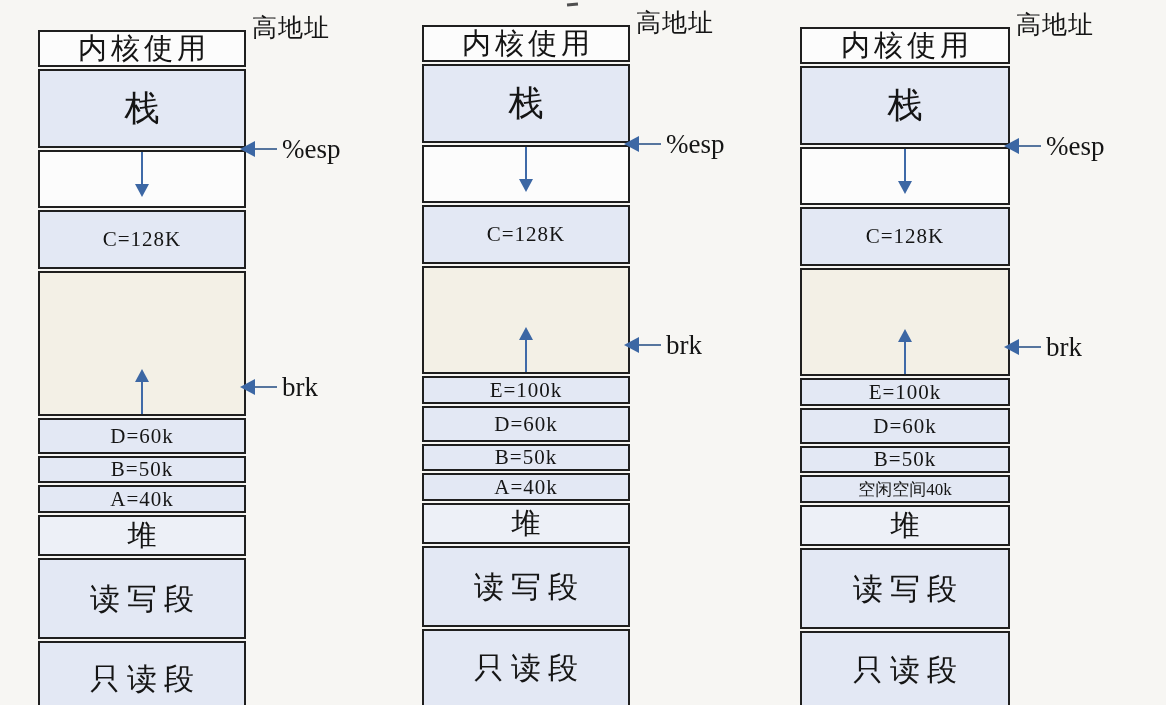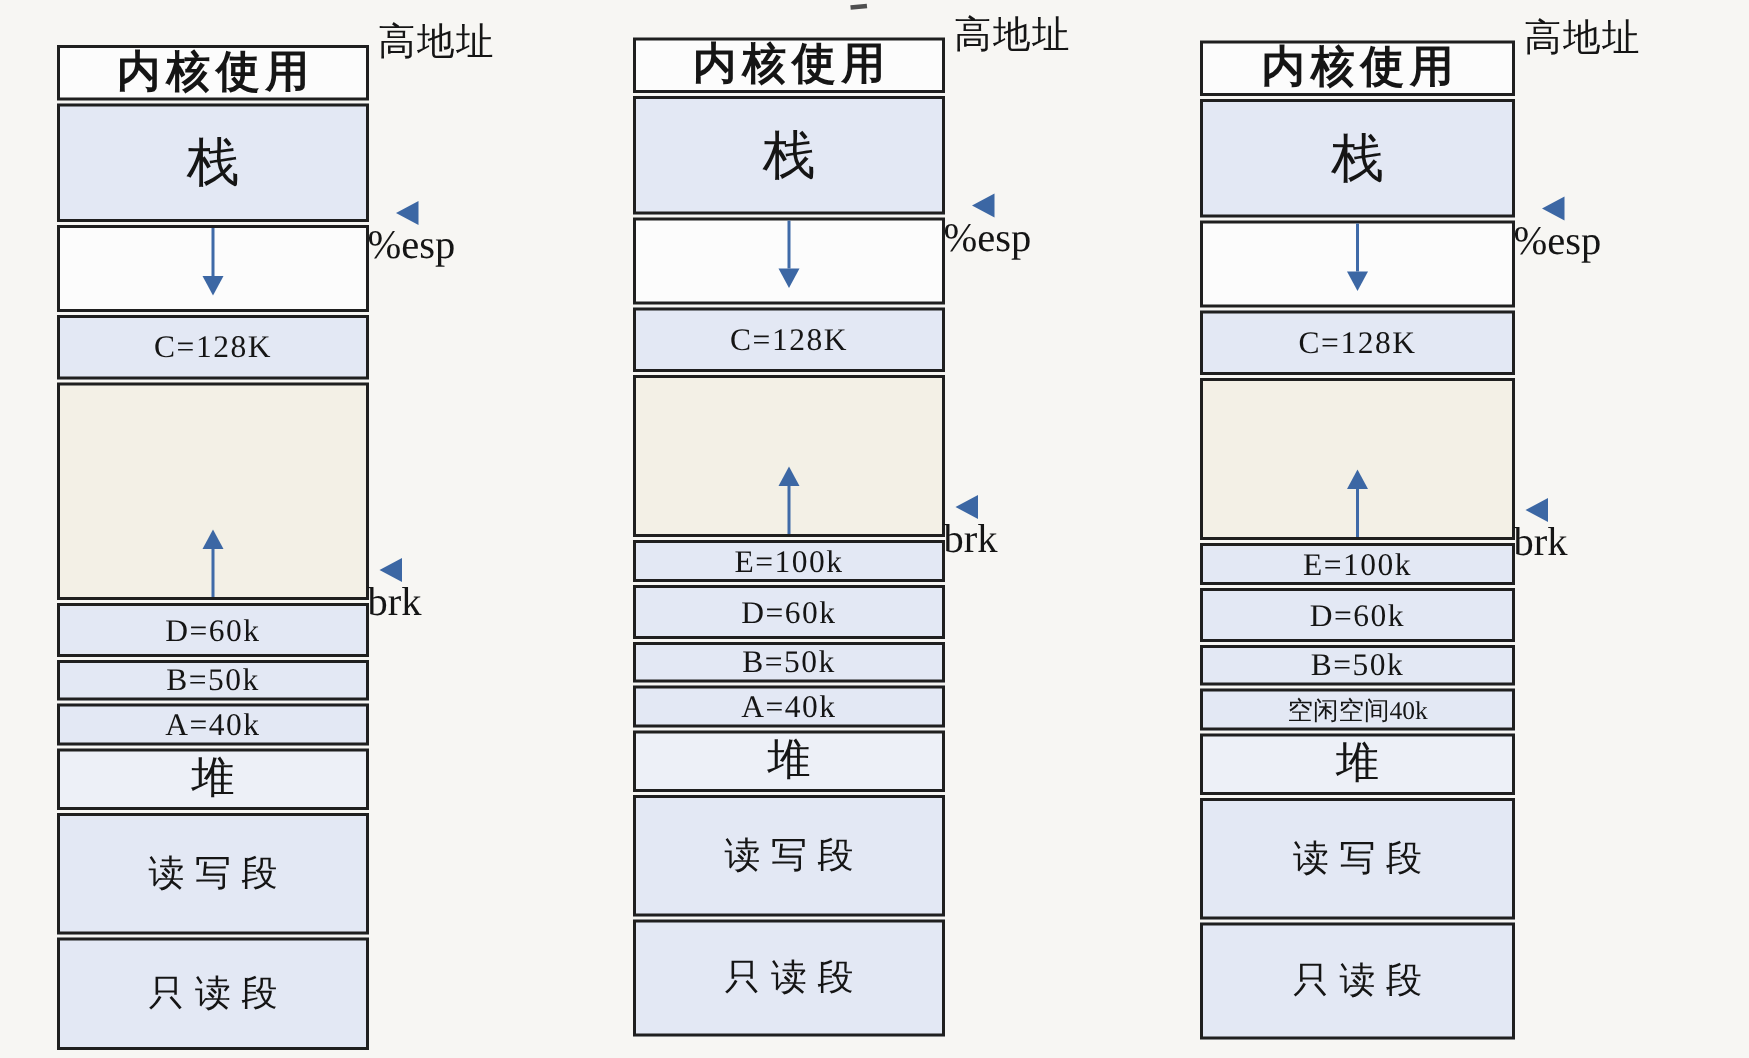--- a/index.html
+++ b/index.html
@@ -24,50 +24,50 @@
   .box + .box{margin-top:2px;}
   
   .f-white{background:#fcfcfc;}
   .f-blue{background:#e3e8f4;}
   .f-beige{background:#f3f0e6;}
   .f-heap{background:#edf0f7;}
   
   .h-kernel{height:37px;}
   .h-stack{height:79px;}
   .h-arrow{height:58px;}
-  .h-c{height:43px;text-align:right;}
+  .h-c{height:59px;text-align:right;}
   .h-free-1{height:145px;}
   .h-free-2{height:108px;}
   .h-e{height:28px;}
   .h-d{height:36px;}
   .h-b{height:27px;}
   .h-a{height:28px;}
   .h-heap{height:41px;}
   .h-rw{height:81px;}
   .h-ro{height:75px;}
   .h-ro2{height:78px;}
   
-  .t-kernel{font-size:29px;letter-spacing:4px;text-indent:4px;font-weight:bold;}
+  .t-kernel{font-size:29px;letter-spacing:4px;text-indent:4px;}
   .t-stack{font-size:35px;}
   .t-sm{font-size:21px;letter-spacing:1px;}
   .t-xs{font-size:17px;}
   .t-heap{font-size:29px;}
-  .t-seg{font-size:24px;letter-spacing:7px;text-indent:7px;}
+  .t-seg{font-size:30px;letter-spacing:7px;text-indent:7px;}
   
   .varrow{position:absolute;left:50%;transform:translateX(-50%);
     display:flex;flex-direction:column;align-items:center;}
   .varrow.down{top:0;}
   .varrow.up{bottom:0;}
   .vshaft{width:2px;height:32px;background:#3f6aa8;}
   .head-down{width:0;height:0;border-left:7px solid transparent;
     border-right:7px solid transparent;border-top:13px solid #3c67a4;}
   .head-up{width:0;height:0;border-left:7px solid transparent;
     border-right:7px solid transparent;border-bottom:13px solid #3c67a4;}
   
-  .pointer{position:absolute;display:flex;align-items:center;height:30px;flex-direction:column;}
+  .pointer{position:absolute;display:flex;align-items:center;height:30px;}
   .head-left{width:0;height:0;border-top:8px solid transparent;
     border-bottom:8px solid transparent;border-right:15px solid #3c67a4;}
   .hshaft{width:22px;height:2px;background:#56759e;}
   .ptr-text{font-size:27px;margin-left:5px;line-height:1;}
   
   .high-addr{position:absolute;top:-19px;font-size:25px;letter-spacing:1px;white-space:nowrap;}
   
   .dash{position:absolute;left:567px;top:3px;width:11px;height:3px;
     background:#4f4f4f;transform:rotate(-6deg);}
   

